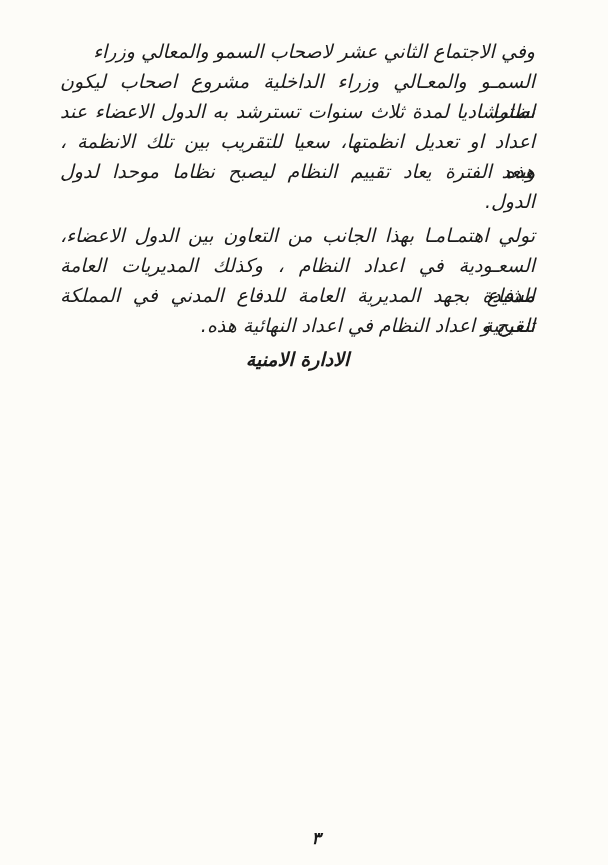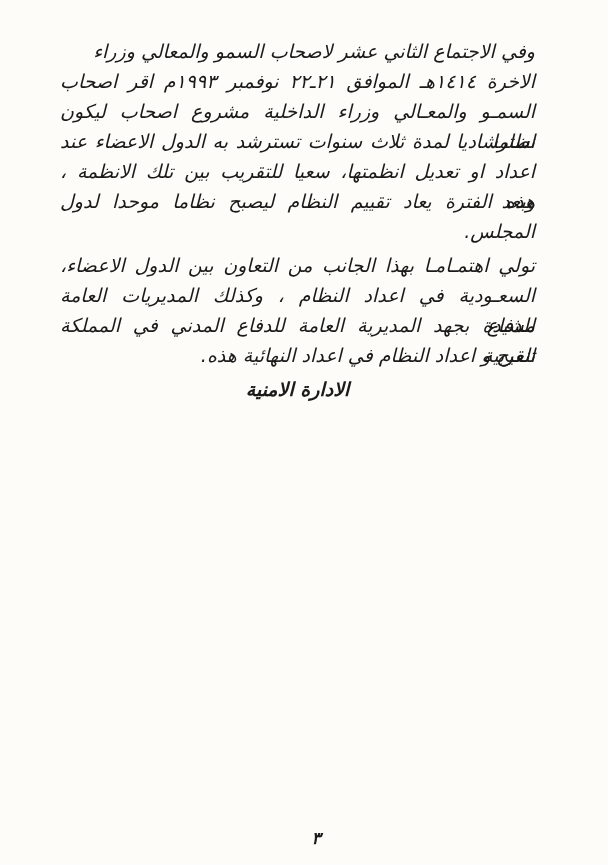--- a/index.html
+++ b/index.html
@@ -57,26 +57,25 @@
 </style>
 </head>
 <body>
 
 <div class="page">
 
   <div class="textblock">
 
     <div class="para">
       <div class="line open">وفي الاجتماع الثاني عشر لاصحاب السمو والمعالي وزراء</div>
-      <div class="line fill">الاخرة ١٤١٤هـ الموافق ٢١ـ٢٢ نوفمبر ١٩٩٣م اقر اصحاب</div>
       <div class="line fill">السمـو والمعـالي وزراء الداخلية مشروع اصحاب ليكون نظاما</div>
       <div class="line fill">استرشاديا لمدة ثلاث سنوات تسترشد به الدول الاعضاء عند</div>
       <div class="line fill">اعداد او تعديل انظمتها، سعيا للتقريب بين تلك الانظمة ، وبعد</div>
       <div class="line fill">هذه الفترة يعاد تقييم النظام ليصبح نظاما موحدا لدول</div>
-      <div class="line open">المجلس.</div>
+      <div class="line open">الدول.</div>
     </div>
 
     <div class="para">
       <div class="line fill">تولي اهتمـامـا بهذا الجانب من التعاون بين الدول الاعضاء،</div>
       <div class="line fill">السعـودية في اعداد النظام ، وكذلك المديريات العامة للدفاع</div>
       <div class="line fill">مشيدة بجهد المديرية العامة للدفاع المدني في المملكة العربية</div>
       <div class="line open">تنقيح و اعداد النظام في اعداد النهائية هذه.</div>
     </div>
 
     <div class="heading-line">الادارة الامنية</div>

